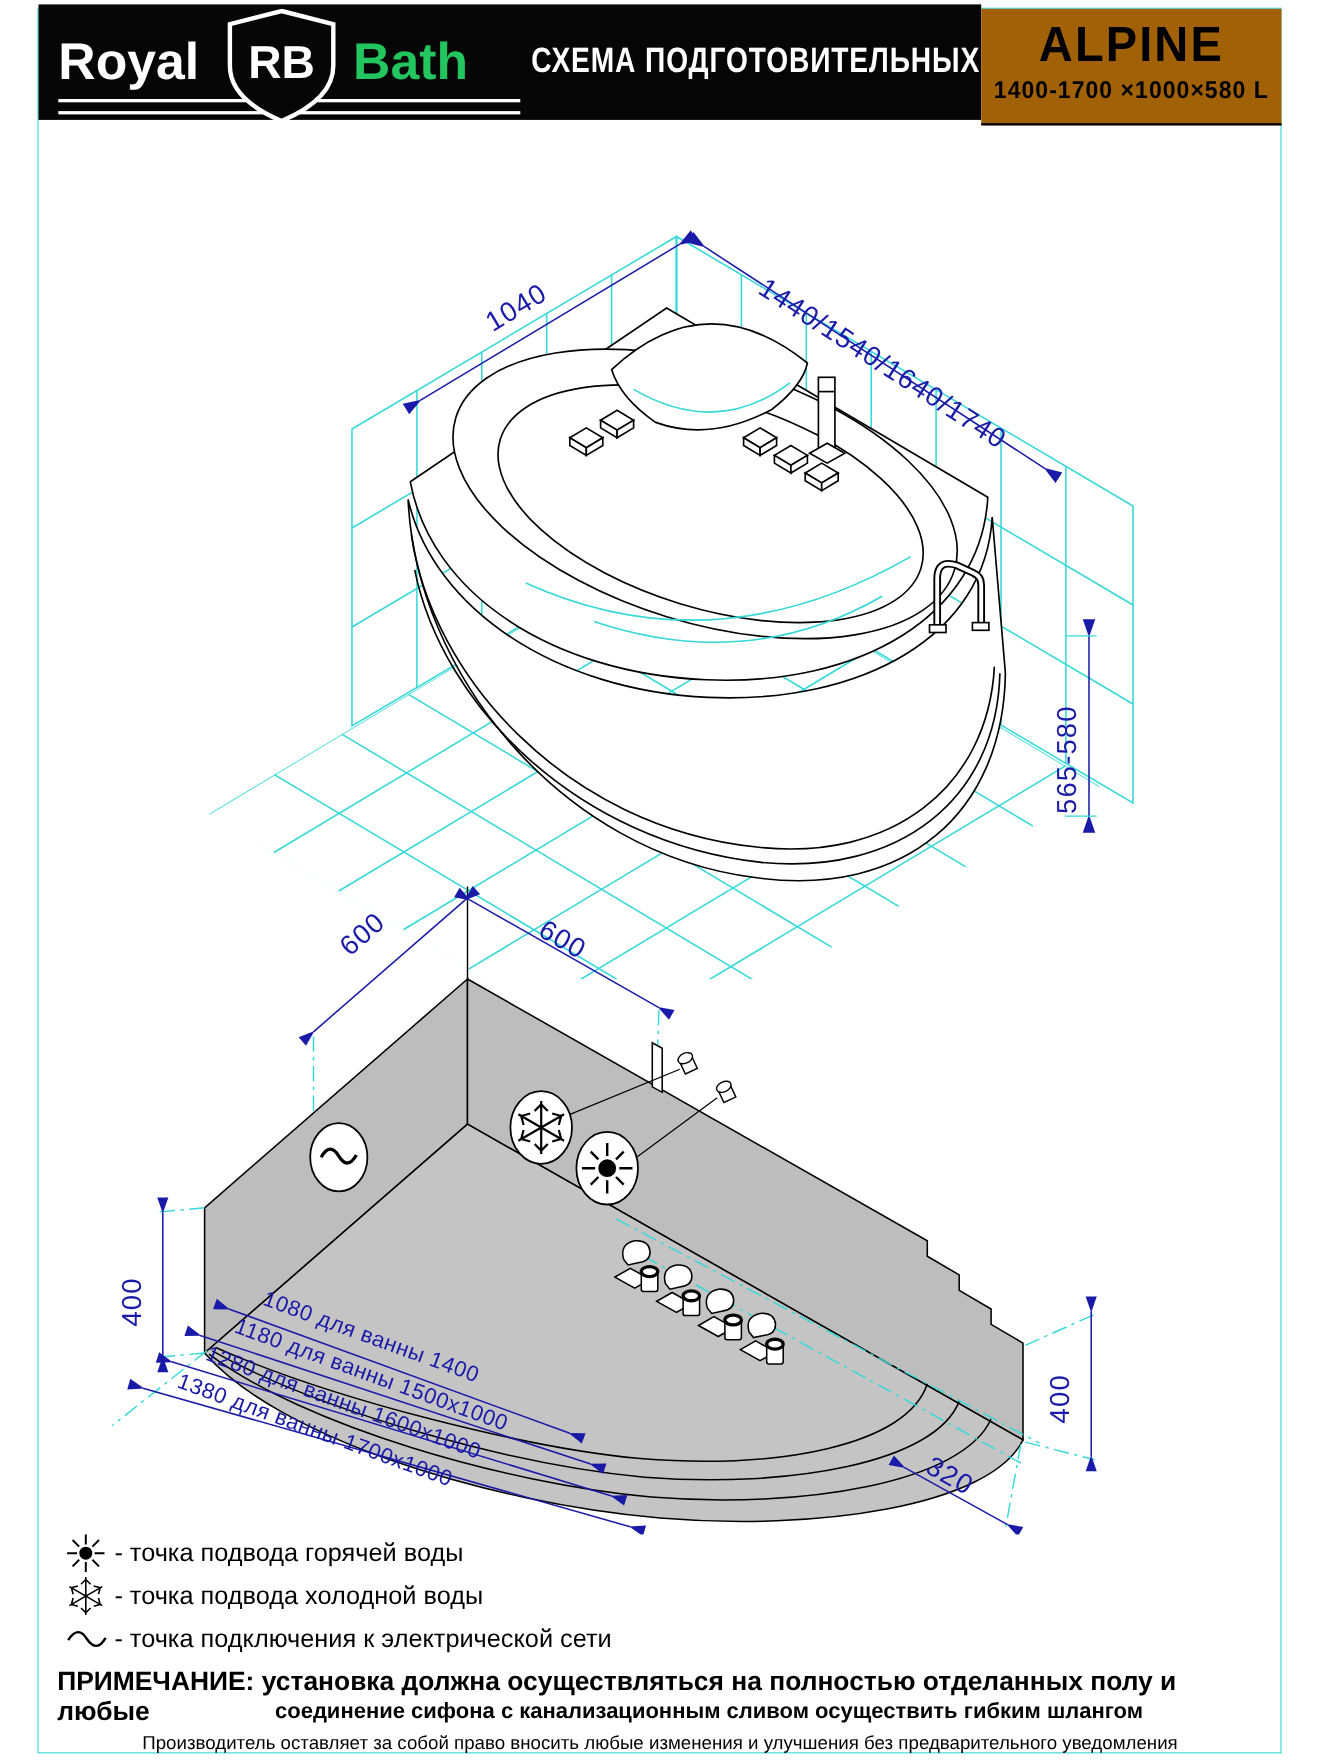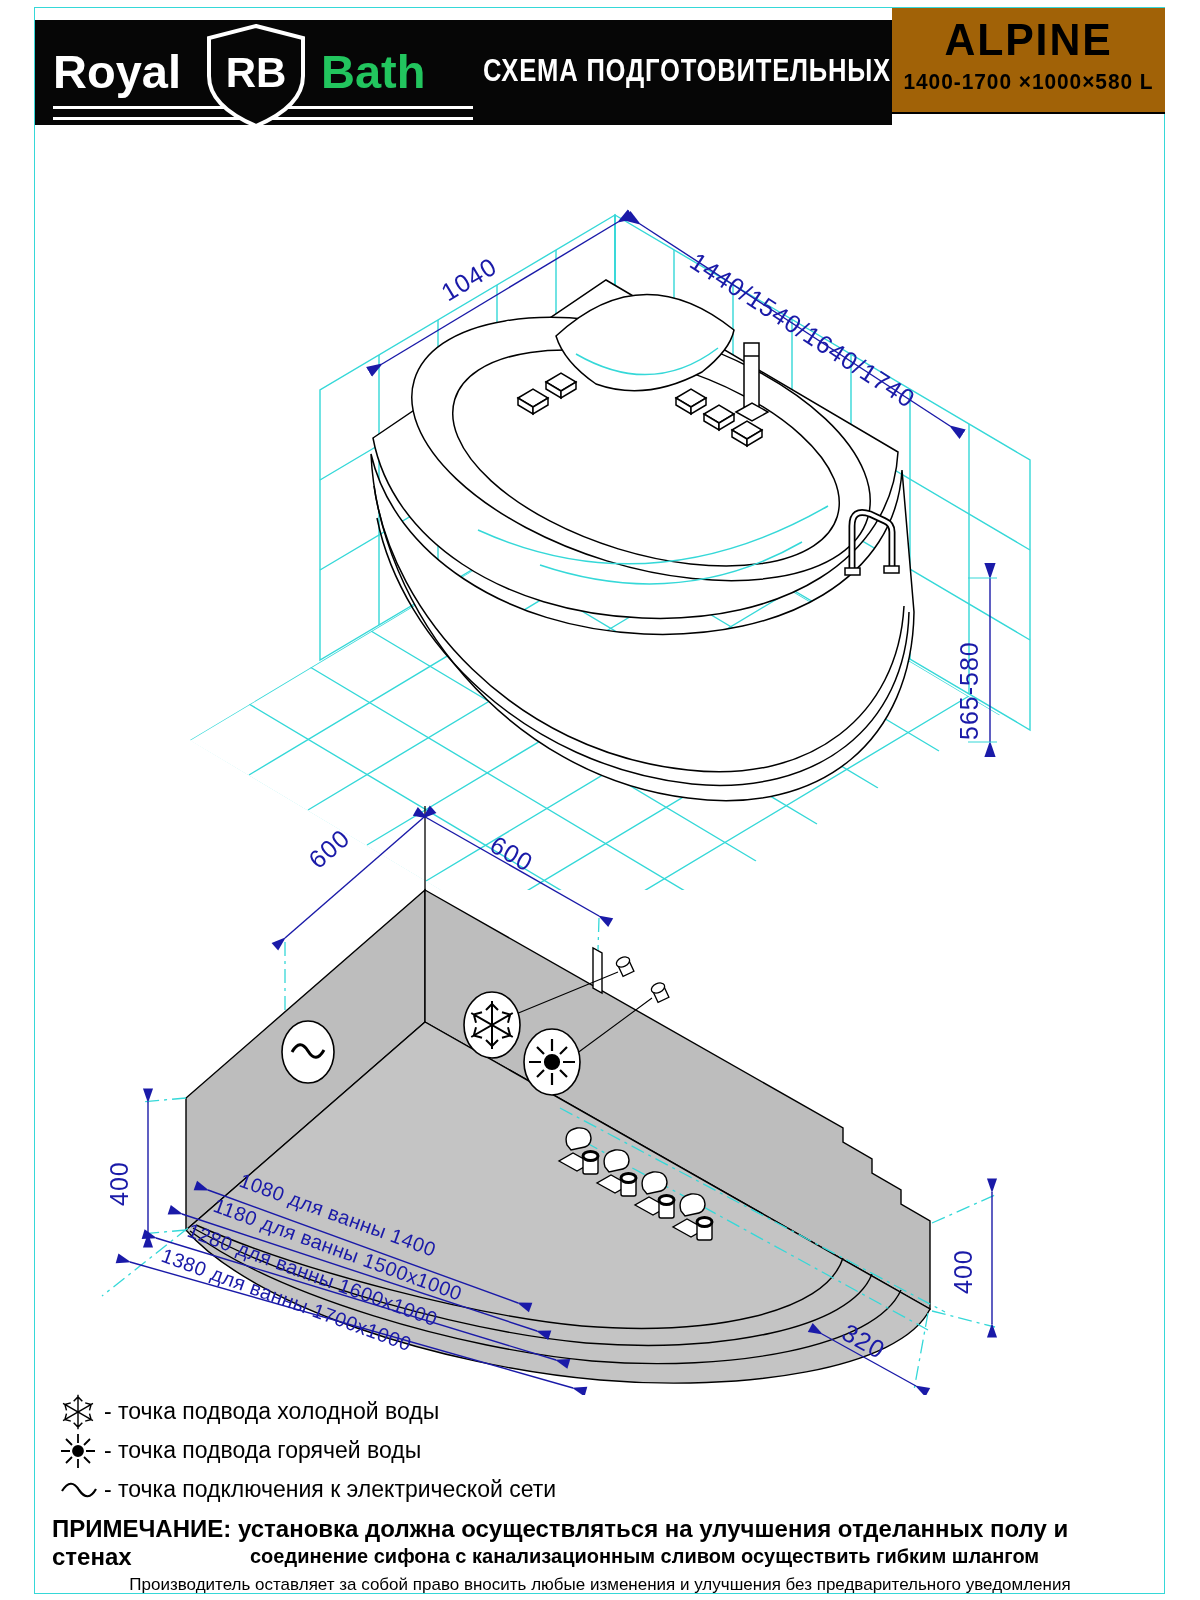--- a/index.html
+++ b/index.html
@@ -1,21 +1,21 @@
 <!DOCTYPE html>
 <html><head>
 <meta charset="utf-8">
 <style>
   html,body{margin:0;padding:0;background:#fff;}
   .page{position:relative;width:1200px;height:1600px;background:#fff;overflow:hidden;
         font-family:"Liberation Sans",sans-serif;}
   .border-box{position:absolute;left:34px;top:7px;width:1129px;height:1585px;
         border:1px solid #35d8d8;}
   
-  .header-bar{position:absolute;left:35px;top:20px;width:857px;height:105px;background:#060606;}
+  .header-bar{position:absolute;left:35px;top:4px;width:857px;height:105px;background:#060606;}
   .brand-royal{position:absolute;left:18px;top:24px;color:#fff;font-size:47px;font-weight:bold;}
   .brand-bath{position:absolute;left:286px;top:24px;color:#22c55e;font-size:47px;font-weight:bold;}
   .dbl-lines{position:absolute;left:18px;top:86px;width:420px;height:8px;
         border-top:3px solid #fff;border-bottom:3px solid #fff;}
   .shield{position:absolute;left:166px;top:4px;}
   .header-title{position:absolute;left:448px;top:32px;color:#fff;font-size:32px;font-weight:bold;
         white-space:nowrap;transform:scaleX(0.80);transform-origin:left center;letter-spacing:1px;}
   .model-box{position:absolute;left:892px;top:8px;width:273px;height:104px;background:#a16207;
         border-bottom:2px solid #000;text-align:center;}
   .model-name{font-size:45px;font-weight:bold;letter-spacing:2px;margin-top:6px;
@@ -265,49 +265,49 @@
       <text class="dimtxt-s" transform="translate(198,396) rotate(20)">1080 для ванны 1400</text>
       <text class="dimtxt-s" transform="translate(172,421) rotate(20)">1180 для ванны 1500x1000</text>
       <text class="dimtxt-s" transform="translate(146,446) rotate(20)">1280 для ванны 1600x1000</text>
       <text class="dimtxt-s" transform="translate(120,471) rotate(20)">1380 для ванны 1700x1000</text>
     </g>
   </svg>
 
   <div class="legend">
     <div class="legend-row">
       <svg class="legend-icon" viewBox="0 0 46 38">
+        <g transform="translate(20,19)" stroke="#000" stroke-width="1.8">
+          <circle r="5" fill="#000"></circle>
+          <path d="M0,-8 L0,-17 M0,8 L0,17 M8,0 L17,0 M-8,0 L-17,0 M6,-6 L12,-12 M-6,6 L-12,12 M6,6 L12,12 M-6,-6 L-12,-12"></path>
+        </g>
+      </svg>
+      <span class="legend-label">- точка подвода горячей воды</span>
+    </div>
+    <div class="legend-row">
+      <svg class="legend-icon" viewBox="0 0 46 38">
         <g transform="translate(20,19) scale(0.72)">
           <g stroke="#000" stroke-width="2" fill="none">
             <g>
                 <path d="M0,-24 L0,24 M-6,-15 L0,-21 M6,-15 L0,-21 M-6,15 L0,21 M6,15 L0,21"></path>
               </g>
             <g transform="rotate(60)">
                 <path d="M0,-24 L0,24 M-6,-15 L0,-21 M6,-15 L0,-21 M-6,15 L0,21 M6,15 L0,21"></path>
               </g>
             <g transform="rotate(120)">
                 <path d="M0,-24 L0,24 M-6,-15 L0,-21 M6,-15 L0,-21 M-6,15 L0,21 M6,15 L0,21"></path>
               </g>
           </g>
         </g>
       </svg>
       <span class="legend-label">- точка подвода холодной воды</span>
     </div>
     <div class="legend-row">
       <svg class="legend-icon" viewBox="0 0 46 38">
-        <g transform="translate(20,19)" stroke="#000" stroke-width="1.8">
-          <circle r="5" fill="#000"></circle>
-          <path d="M0,-8 L0,-17 M0,8 L0,17 M8,0 L17,0 M-8,0 L-17,0 M6,-6 L12,-12 M-6,6 L-12,12 M6,6 L12,12 M-6,-6 L-12,-12"></path>
-        </g>
-      </svg>
-      <span class="legend-label">- точка подвода горячей воды</span>
-    </div>
-    <div class="legend-row">
-      <svg class="legend-icon" viewBox="0 0 46 38">
         <path d="M4,20 q9,-14 17,-1 q9,13 17,-1" stroke="#000" stroke-width="2.2" fill="none"></path>
       </svg>
       <span class="legend-label">- точка подключения к электрической сети</span>
     </div>
   </div>
 
-  <div class="note1">ПРИМЕЧАНИЕ: установка должна осуществляться на улучшения отделанных полу и стенах</div>
+  <div class="note1">ПРИМЕЧАНИЕ: установка должна осуществляться на полностью отделанных полу и любые</div>
   <div class="note2">соединение сифона с канализационным сливом осуществить гибким шлангом</div>
   <div class="footer-line">Производитель оставляет за собой право вносить любые изменения и улучшения без предварительного уведомления</div>
 </div>
 
 </body></html>

